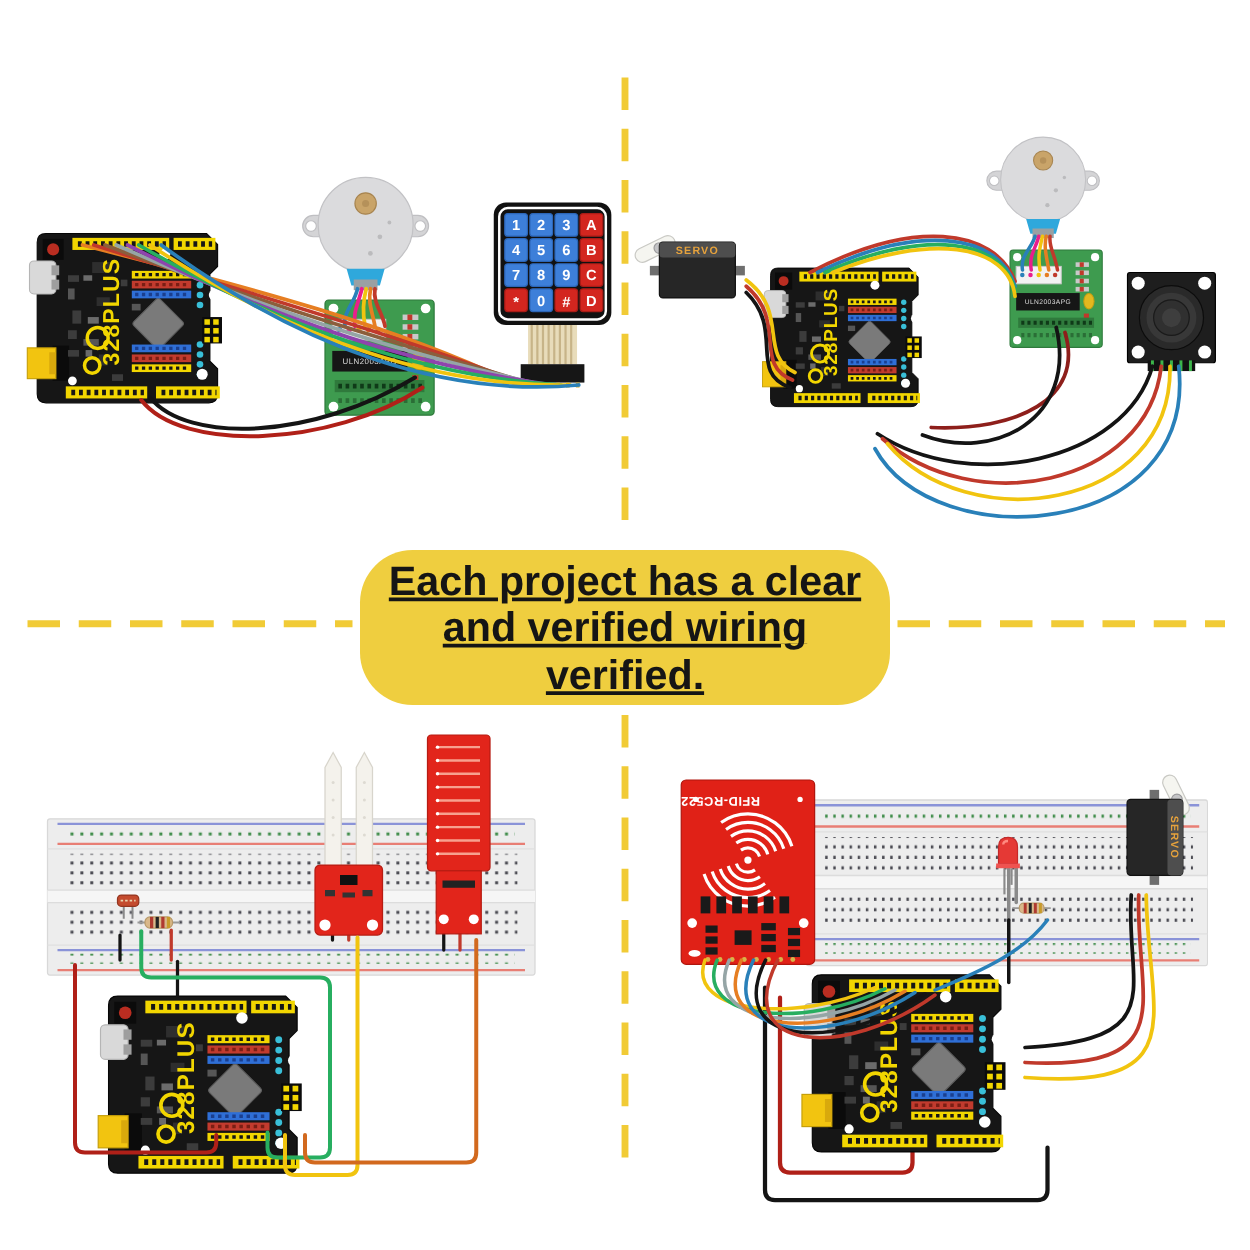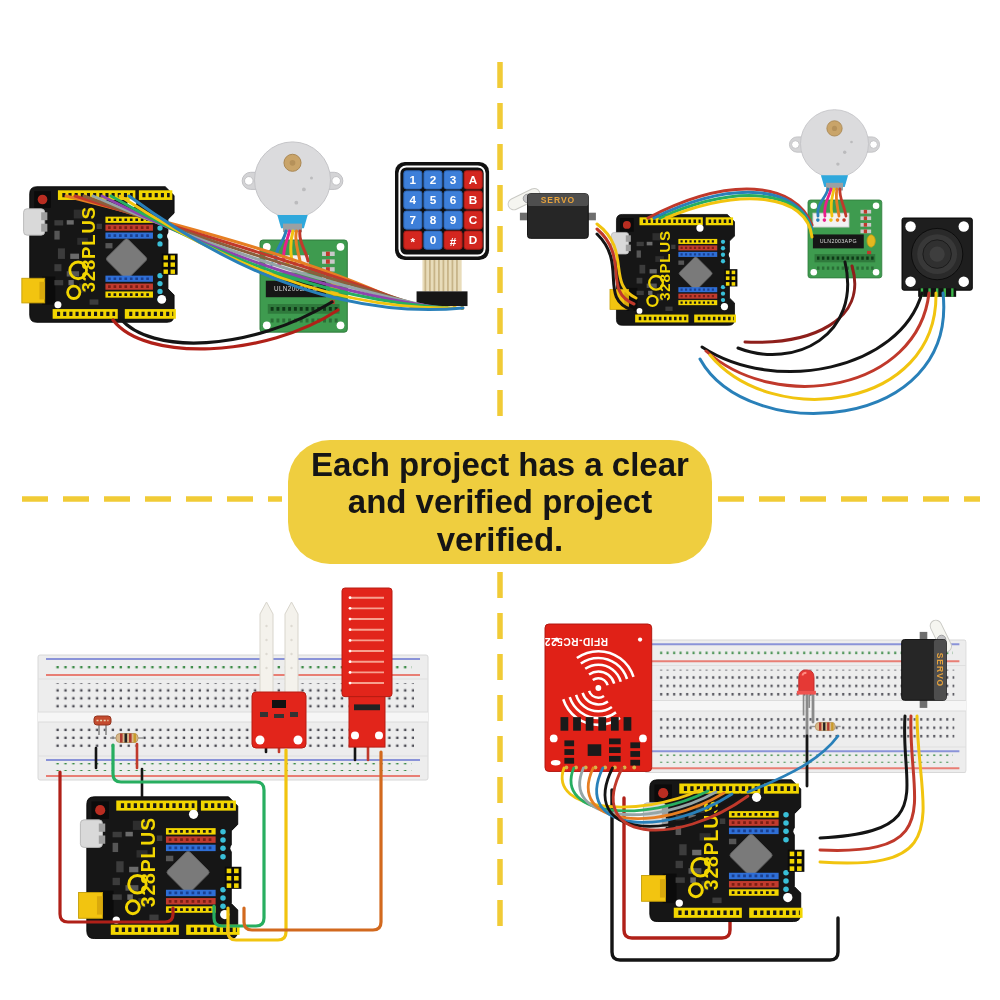--- a/index.html
+++ b/index.html
@@ -1,21 +1,21 @@
 <!DOCTYPE html>
 <html><head>
 <meta charset="utf-8">
 <style>
   html,body{margin:0;padding:0;background:#ffffff;}
   .canvas{position:relative;width:1000px;height:1000px;background:#ffffff;overflow:hidden;
           font-family:"Liberation Sans",sans-serif;}
   svg.scene{position:absolute;left:0;top:0;}
   .msg{position:absolute;left:288px;top:440px;width:424px;height:124px;background:#EFCE3F;
        border-radius:42px;display:flex;flex-direction:column;justify-content:center;align-items:center;
-       text-align:center;font-weight:bold;font-size:33px;line-height:1.13;color:#151515;z-index:6;}
+       text-align:center;font-weight:bold;font-size:33px;line-height:1.13;color:#151515;z-index:6;text-decoration:underline;}
   .msg span{display:block;}
   text{font-family:"Liberation Sans",sans-serif;}
 </style>
 </head>
 <body>
 
 <div class="canvas">
 
 <svg class="scene" width="1000" height="1000" viewBox="0 0 1000 1000">
   <defs>
@@ -502,17 +502,17 @@
       <path d="M593.1,768 C566,827 658,833 724,793" stroke="#E67E22"></path>
       <path d="M602.8,768 C572,832 664,838 732,794" stroke="#2980B9"></path>
       <path d="M612.5,768 C578,837 670,843 740,795" stroke="#141414"></path>
       <path d="M622.2,768 C584,842 676,848 748,796" stroke="#C0392B"></path>
     </g>
   </g>
 </svg>
 
 <div class="msg">
   <span>Each project has a clear</span>
-  <span>and verified project</span>
+  <span>and verified wiring</span>
   <span>verified.</span>
 </div>
 
 </div>
 
 </body></html>

